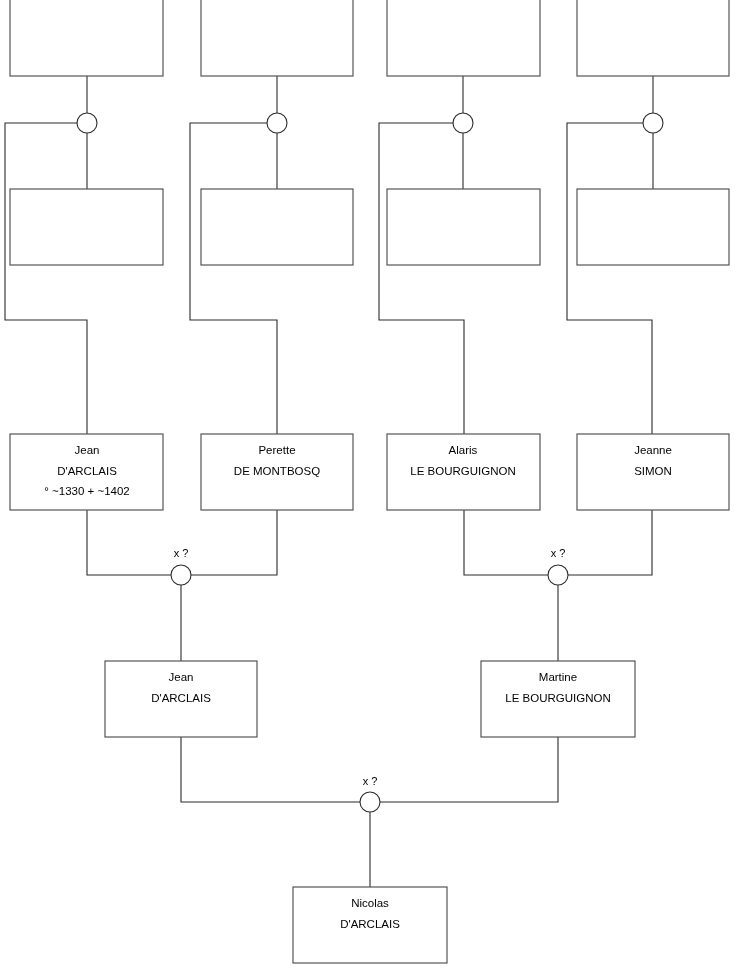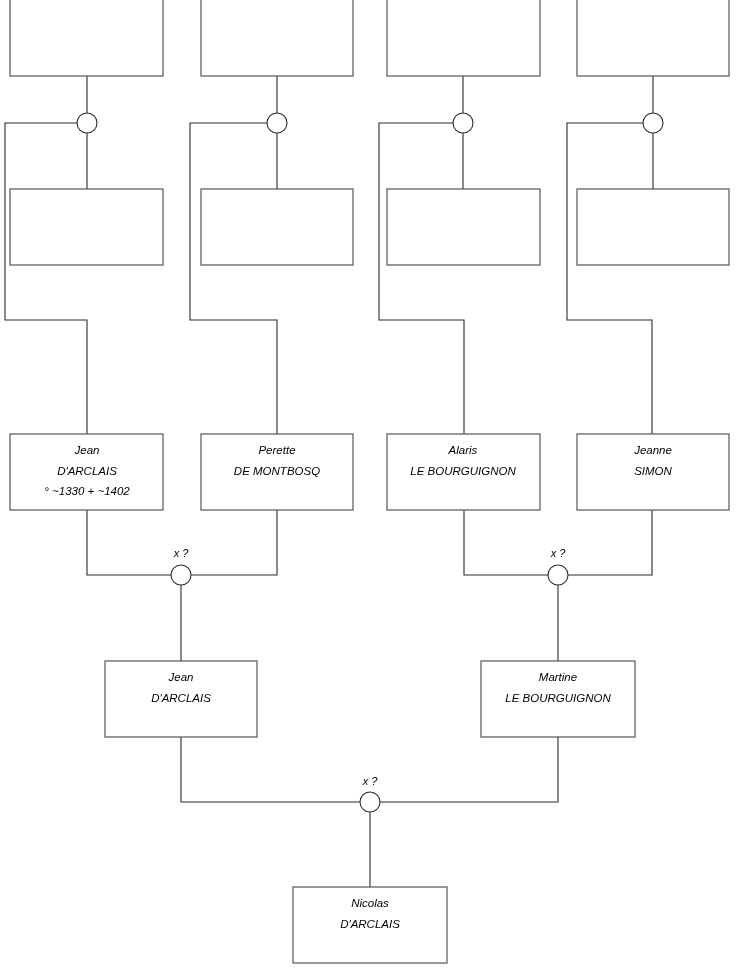--- a/index.html
+++ b/index.html
@@ -10,21 +10,20 @@
   body {
     width: 740px;
     height: 975px;
     font-family: "Liberation Sans", sans-serif;
     overflow: hidden;
   }
   #tree-root {
     position: relative;
     width: 740px;
     height: 683px;
-    font-style: italic;
   }
   svg.tree-svg {
     position: absolute;
     top: 0;
     left: 0;
     width: 740px;
     height: 975px;
     display: block;
   }
   .person-box {

